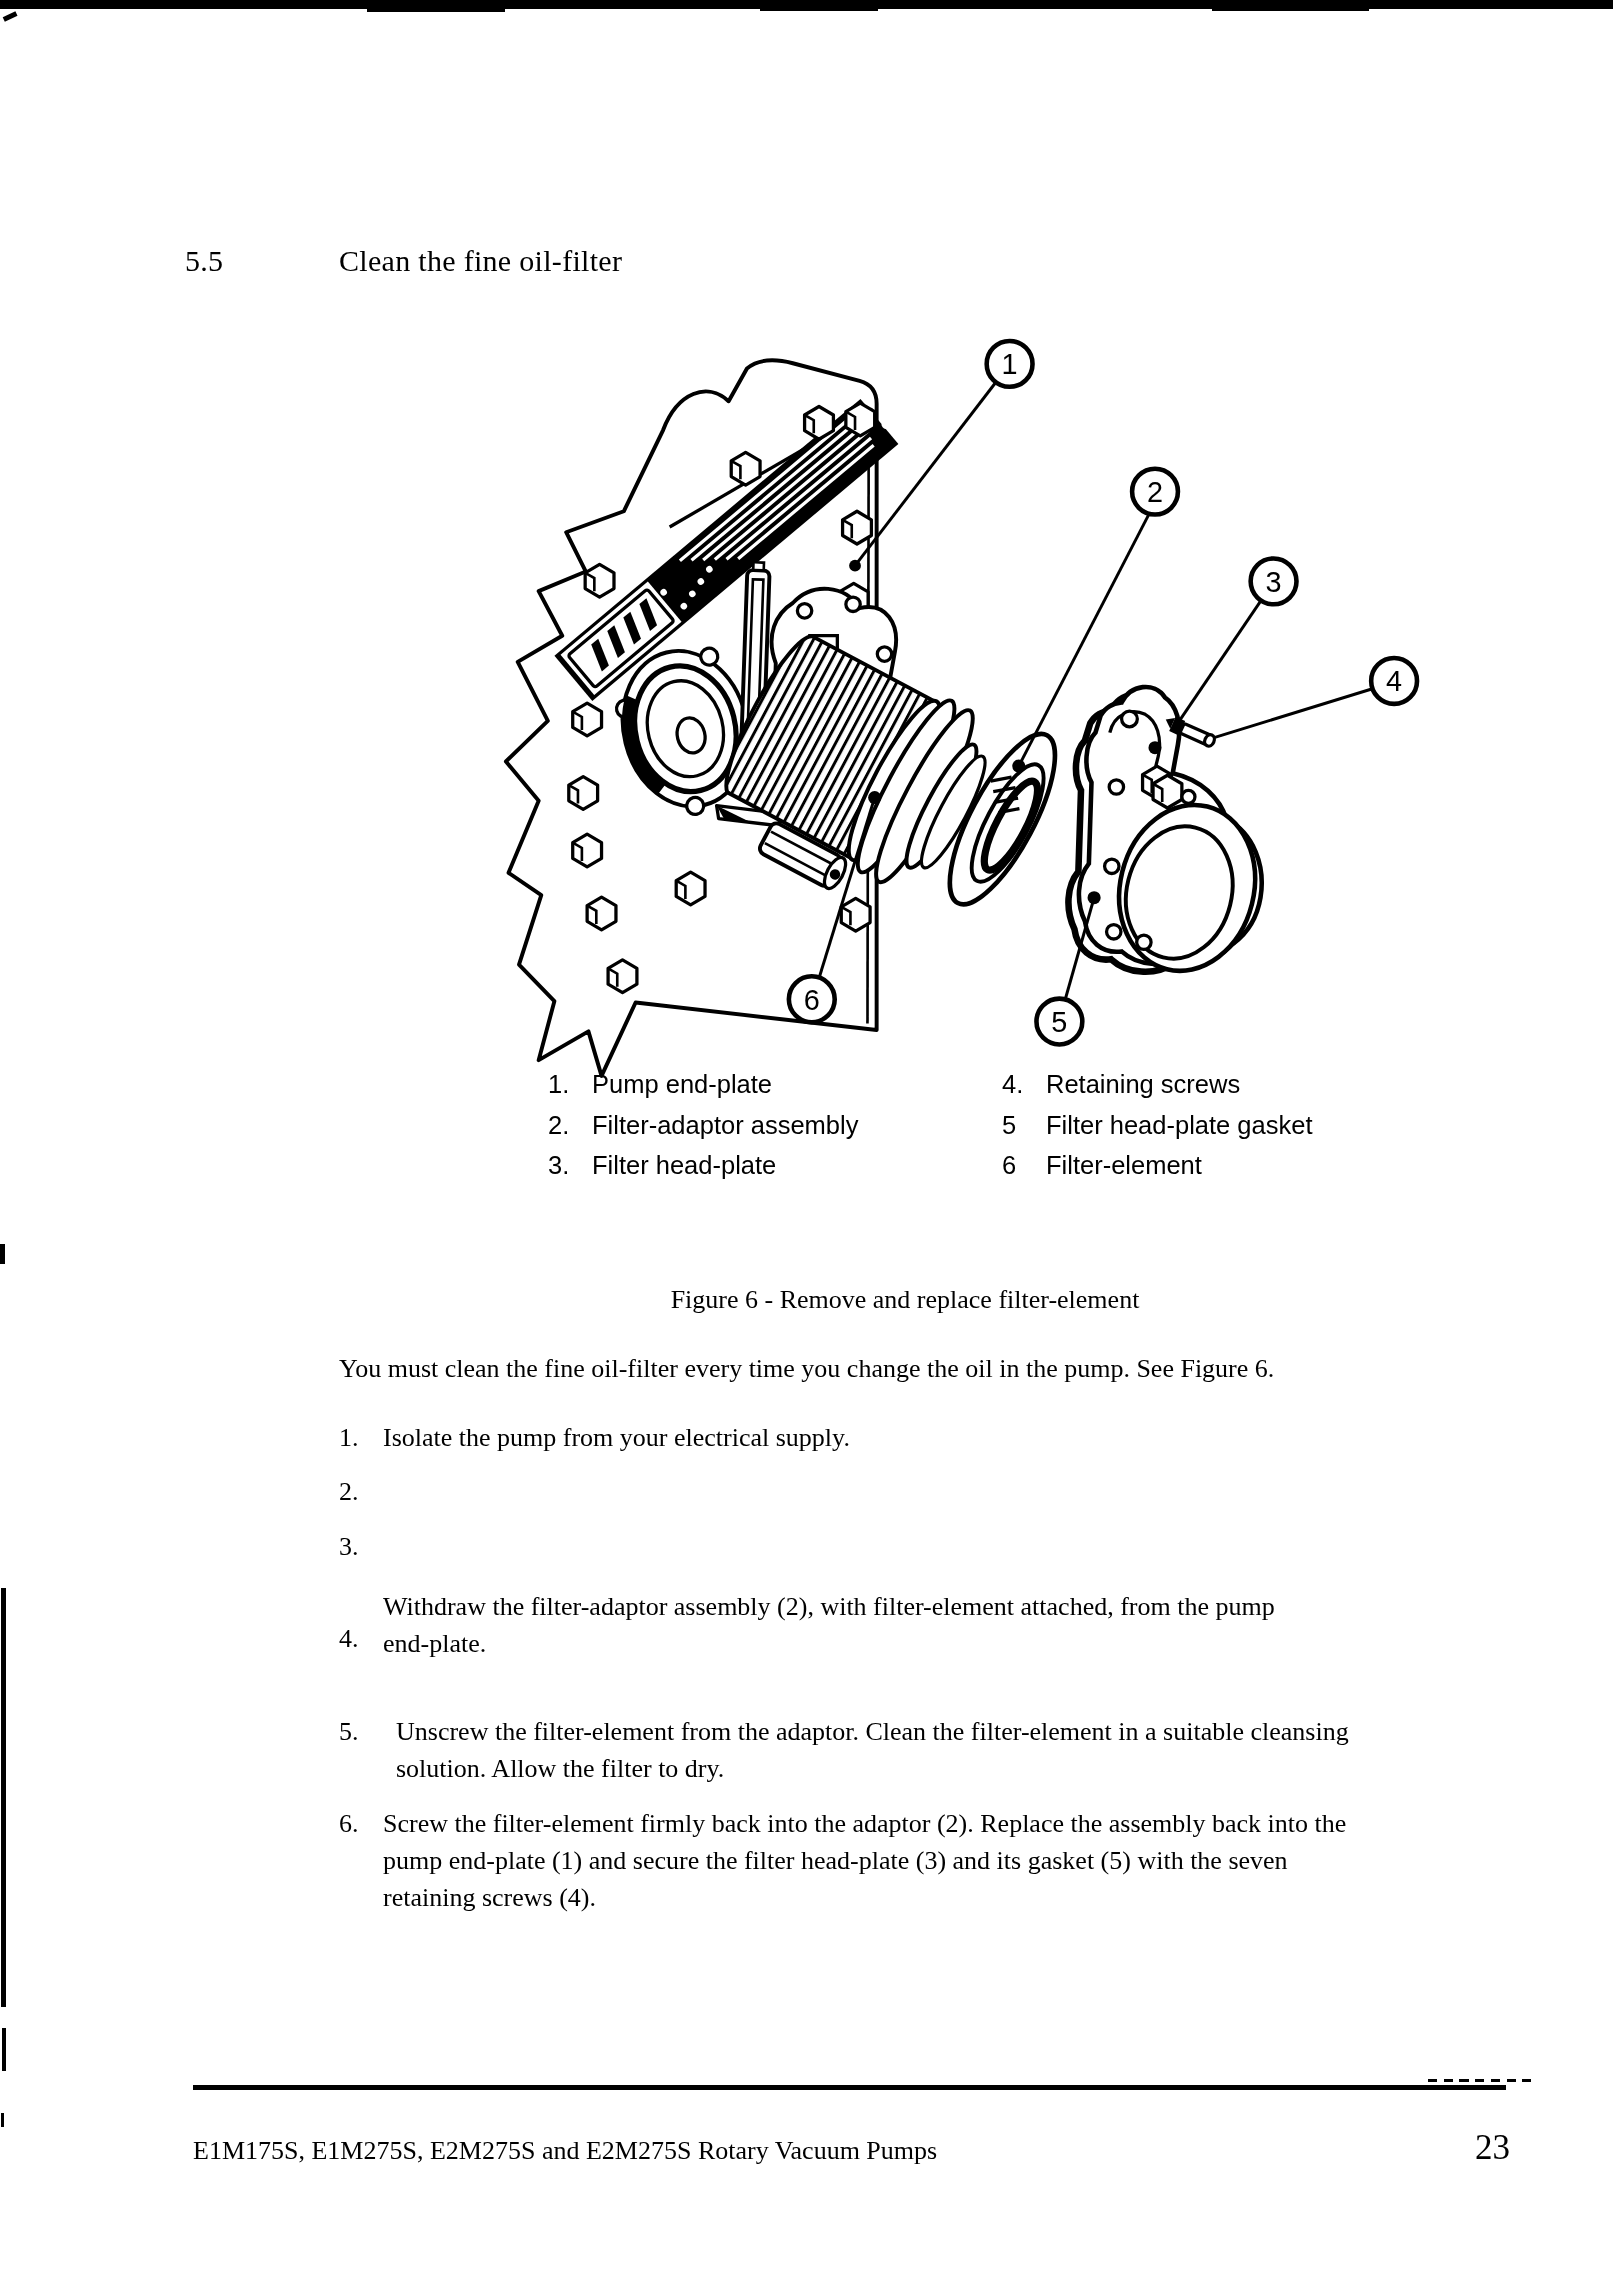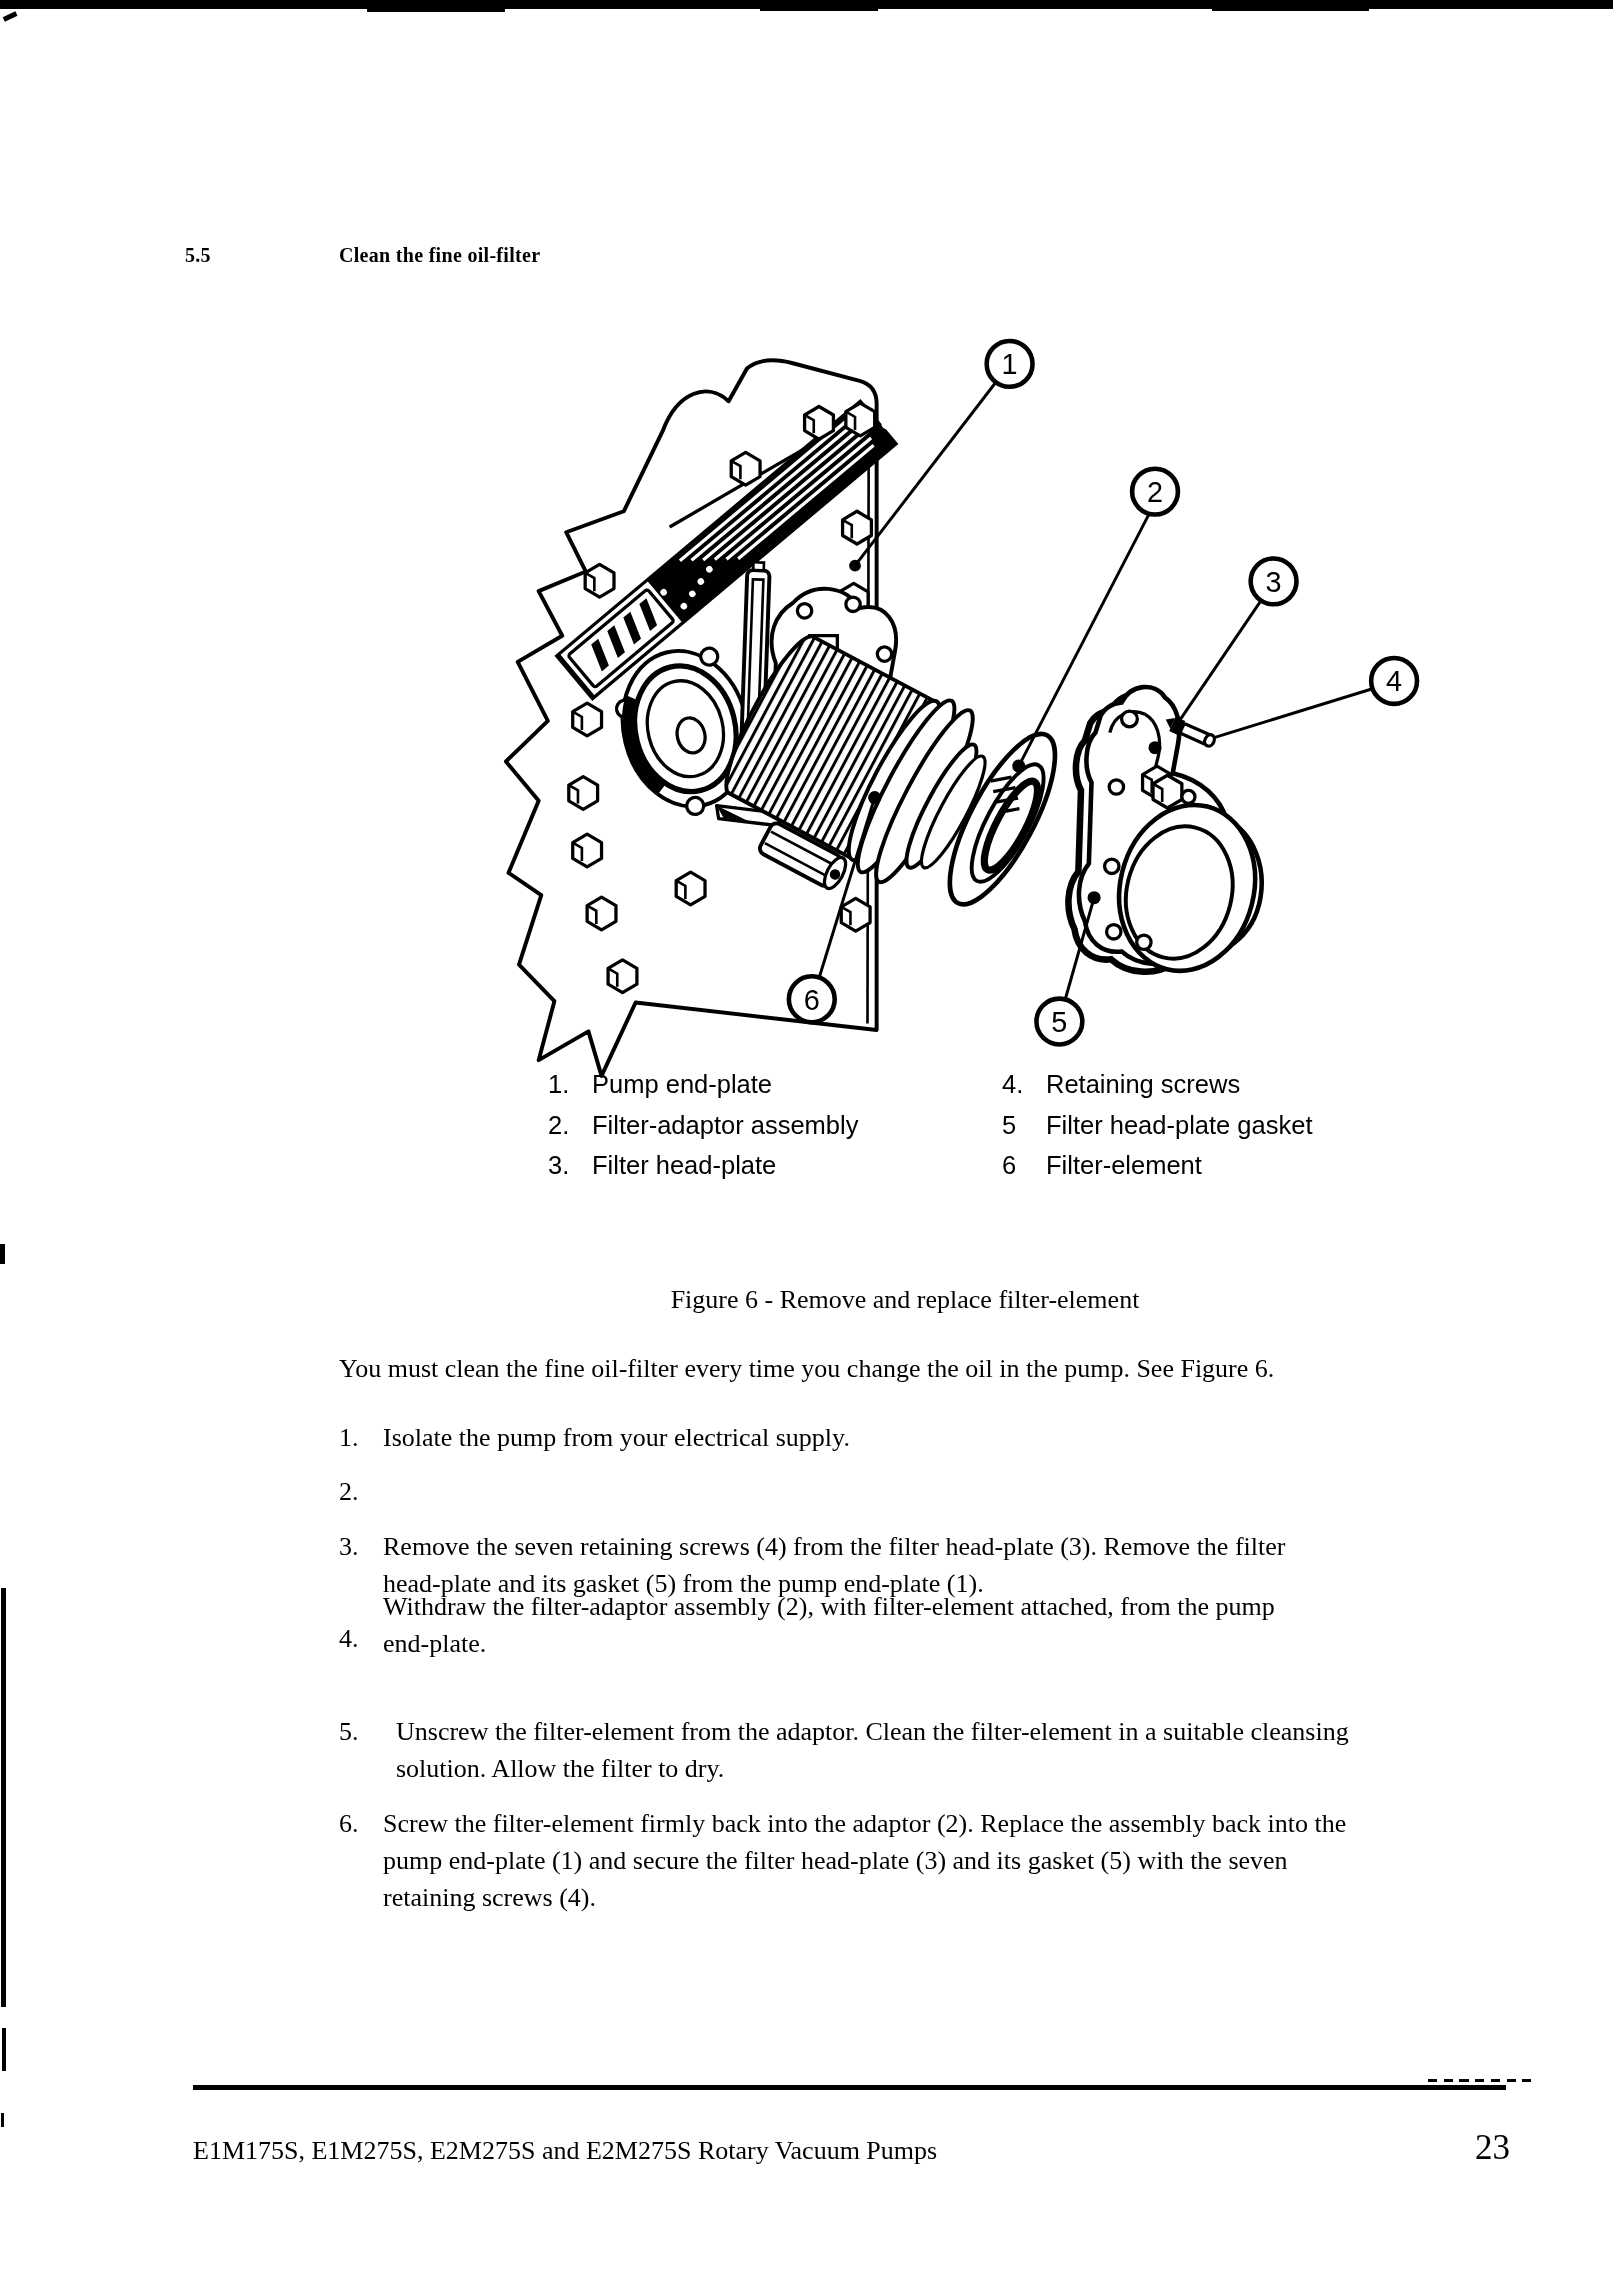--- a/index.html
+++ b/index.html
@@ -1,20 +1,20 @@
 <!DOCTYPE html>
 <html style="font-size:10.5px"><head>
 <meta charset="utf-8">
 <style>
   html,body{margin:0;padding:0;background:#e8e8e8}
   .page{position:relative;width:1613px;height:2295px;background:#ffffff;
         font-family:"Liberation Serif",serif;color:#000;overflow:hidden;margin:0 auto}
   .abs{position:absolute}
   .scan{background:#000}
-  .h-num,.h-title{font-size:20px;font-weight:700;letter-spacing:0.3px;white-space:nowrap}
+  .h-num,.h-title{font-size:30px;font-weight:400;letter-spacing:0.3px;white-space:nowrap}
   .legend-row{display:flex;font-family:"Liberation Sans",sans-serif;font-size:25.5px;white-space:nowrap}
   .legend-num{width:44px;flex:0 0 44px}
   .caption{font-size:26px;text-align:center;white-space:nowrap}
   .intro{font-size:26px;line-height:37px;width:1120px}
   .step-num{font-size:26px;line-height:37px}
   .step-text{font-size:26px;line-height:37px;width:1107px;white-space:pre-line;text-align:justify}
   .rule{background:#000}
   .rule-dashes{background:repeating-linear-gradient(90deg,#000 0 9.2px,transparent 9.2px 15.7px)}
   .footer-title{font-size:26px;white-space:nowrap}
   .pagenum{font-size:35px}
@@ -252,22 +252,20 @@
   <div class="abs caption" style="left:339px;top:1285px;width:1132px">Figure 6 - Remove and replace filter-element</div>
 
   <div class="abs intro" style="left:339px;top:1350px">You must clean the fine oil-filter every time you change the oil in the pump. See Figure 6.</div>
 
   <div class="abs step-num" style="left:339px;top:1419px">1.</div>
   <div class="abs step-text" style="left:383px;top:1419px">Isolate the pump from your electrical supply.</div>
 
   <div class="abs step-num" style="left:339px;top:1473px">2.</div>
 
   <div class="abs step-num" style="left:339px;top:1528px">3.</div>
-  <div class="abs step-text" style="left:383px;top:1528px">Remove the seven retaining screws (4) from the filter head-plate (3). Remove the filter
-head-plate and its gasket (5) from the pump end-plate (1).</div>
 
   <div class="abs step-num" style="left:339px;top:1620px">4.</div>
   <div class="abs step-text" style="left:383px;top:1588px">Withdraw the filter-adaptor assembly (2), with filter-element attached, from the pump
 end-plate.</div>
 
   <div class="abs step-num" style="left:339px;top:1713px">5.</div>
   <div class="abs step-text" style="left:396px;top:1713px">Unscrew the filter-element from the adaptor. Clean the filter-element in a suitable cleansing
 solution. Allow the filter to dry.</div>
 
   <div class="abs step-num" style="left:339px;top:1805px">6.</div>

